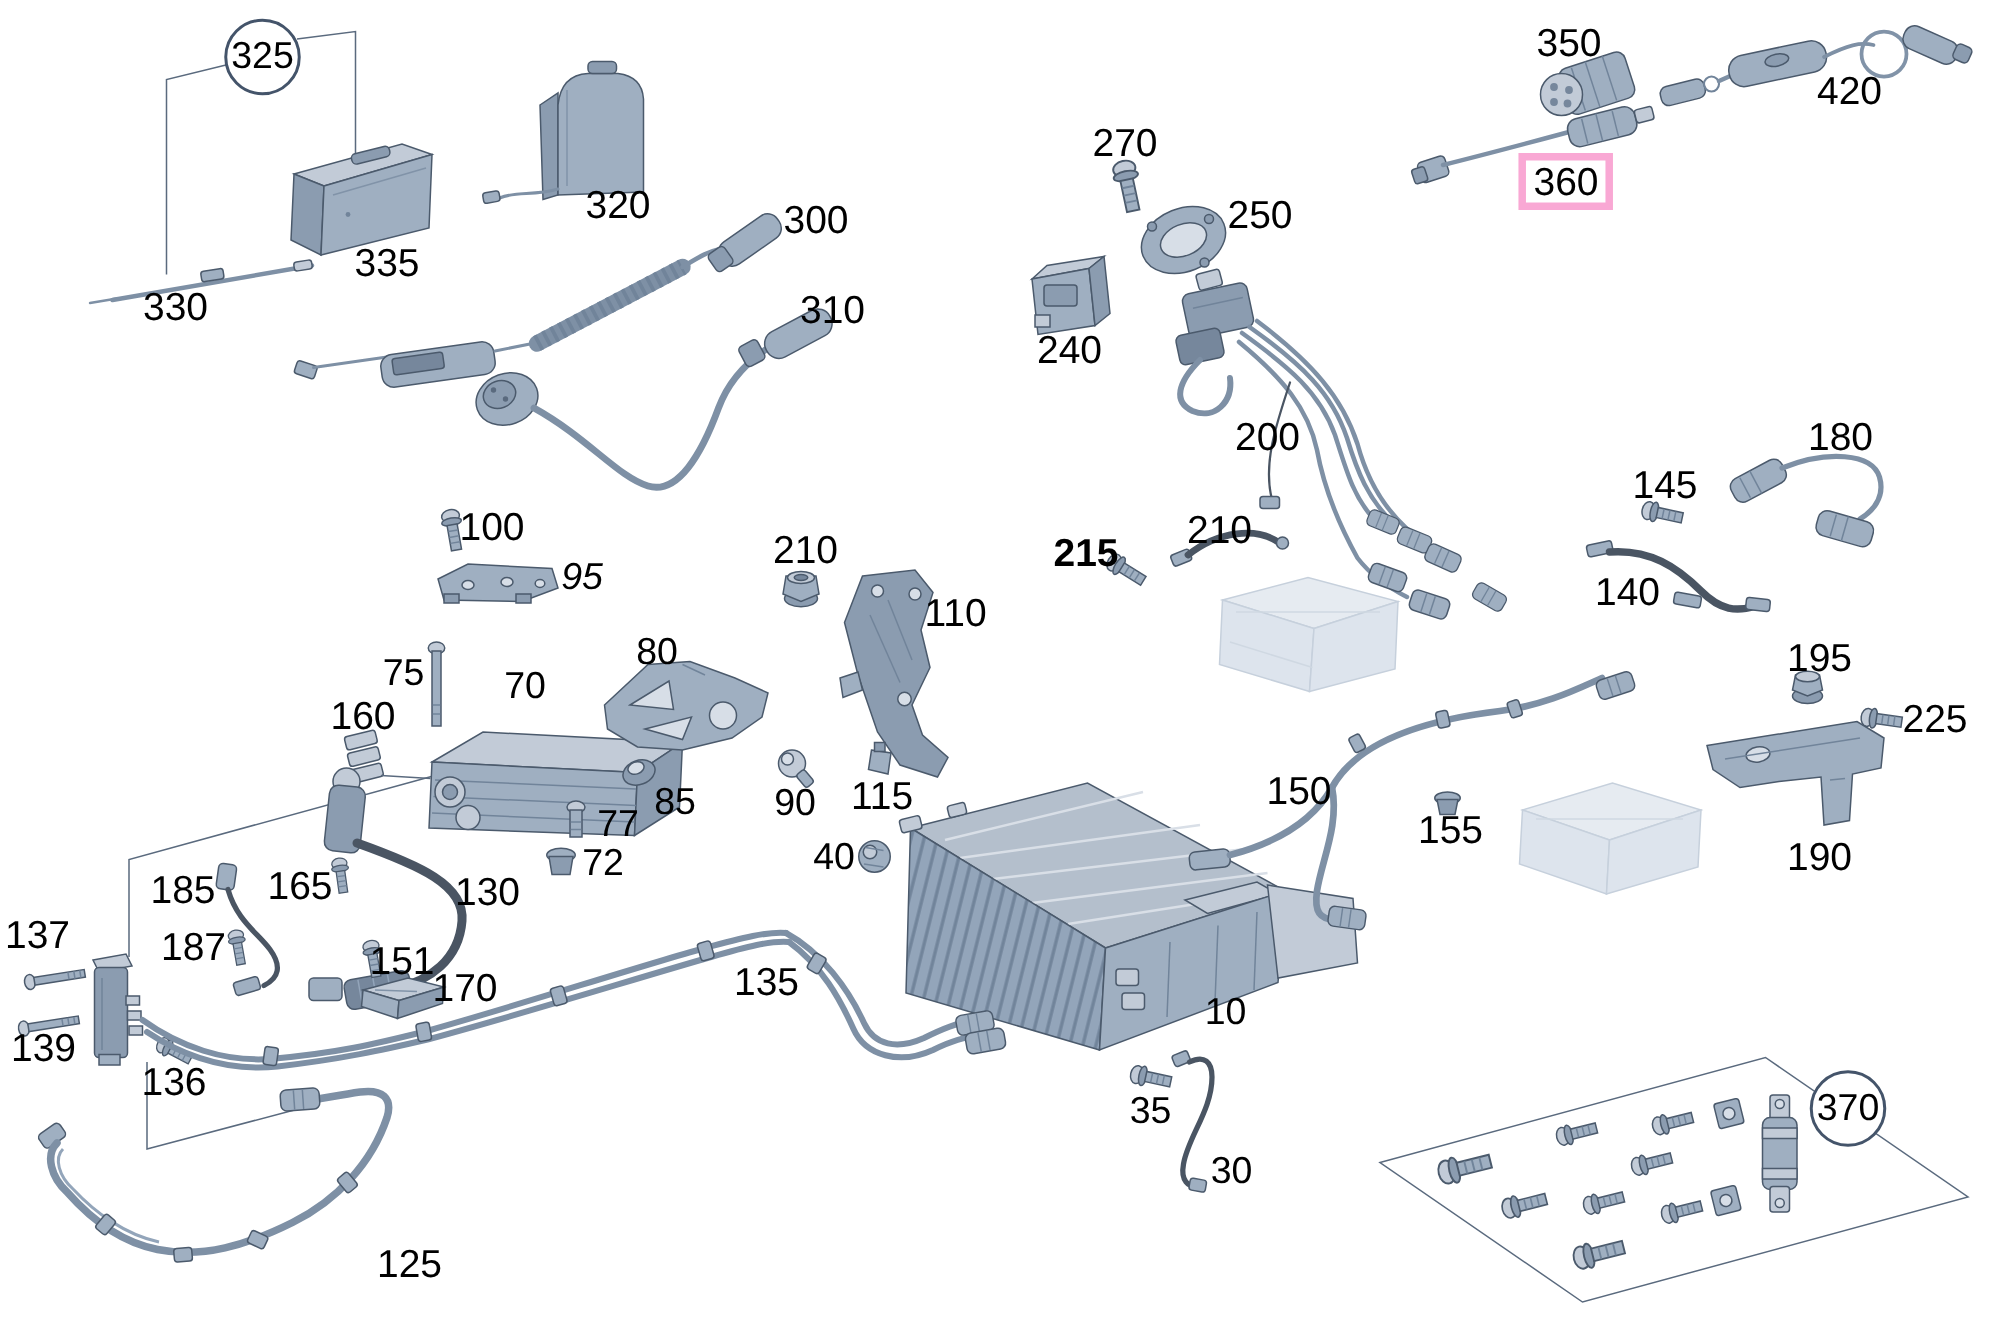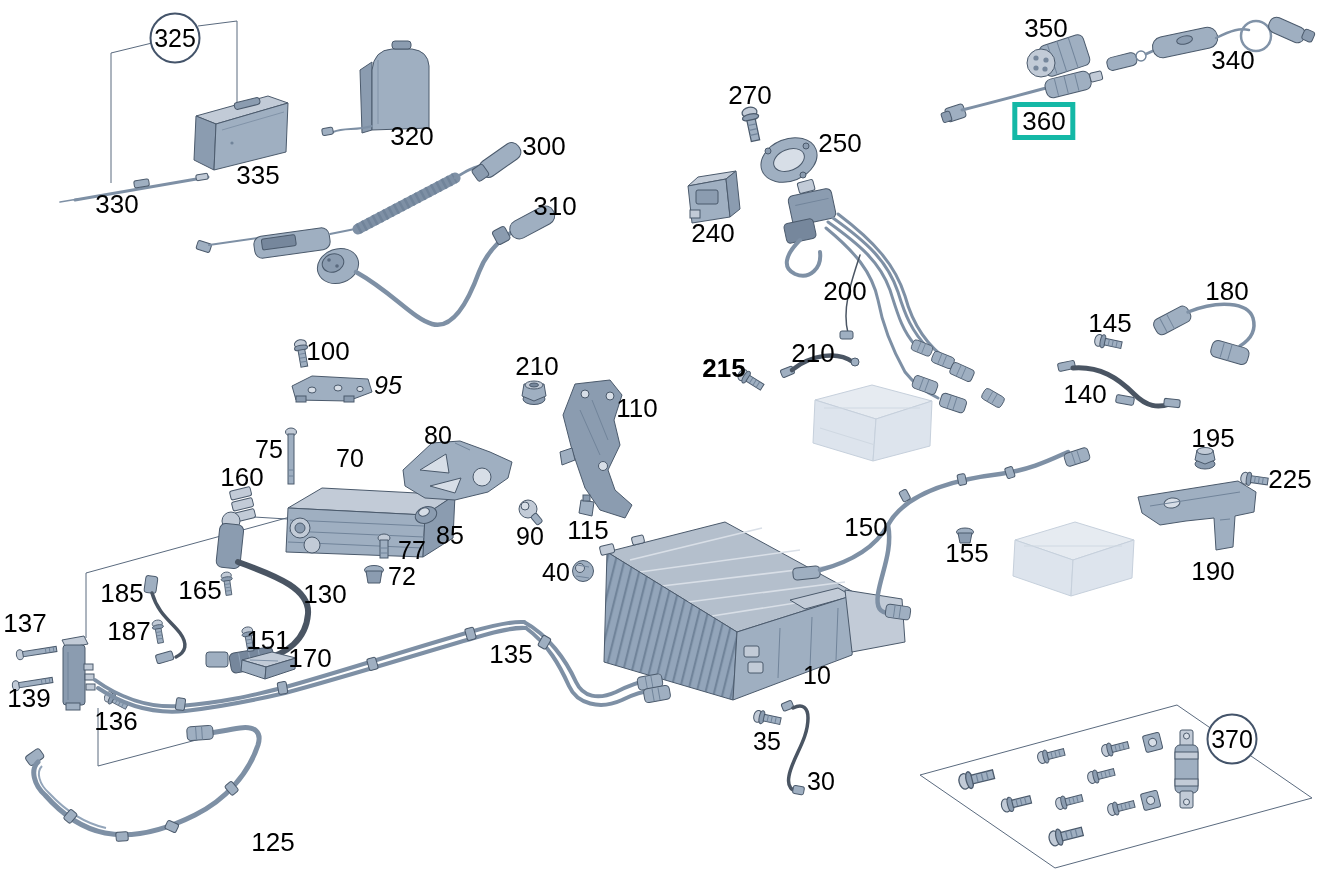--- a/index.html
+++ b/index.html
@@ -5,21 +5,21 @@
   html,body{margin:0;padding:0;background:#fff;}
   .stage{position:relative;width:1326px;height:881px;background:#ffffff;overflow:hidden;
          font-family:"Liberation Sans",sans-serif;}
   .stage svg{position:absolute;left:0;top:0;}
   #labels{position:absolute;left:0;top:0;width:100%;height:100%;}
   .part-label{position:absolute;transform:translate(-50%,-50%);font-size:26px;line-height:1;
               color:#000;white-space:nowrap;cursor:pointer;}
   .part-label.small{font-size:25px;}
   .part-label.circled{width:47px;height:47px;border:2px solid #44546a;border-radius:50%;
               background:#fff;display:flex;align-items:center;justify-content:center;font-size:25px;}
-  .part-label.highlighted{border:5px solid #14b8a6;background:#fff;padding:1px 5px;}
+  .part-label.highlighted{border:5px solid #f9a8d4;background:#fff;padding:1px 5px;}
   
   .o{stroke:#4b5a6c;stroke-width:1;}
   .mid{fill:#9fafc1;}
   .mid2{fill:#8b9cb0;}
   .dark{fill:#76879c;}
   .light{fill:#c2cbd7;}
   .lighter{fill:#d7dee7;}
   .cab{fill:none;stroke:#7e90a5;stroke-linecap:round;}
   .cabd{fill:none;stroke:#4a5563;stroke-linecap:round;}
   .ln{fill:none;stroke:#5a6a7e;stroke-width:1;}
@@ -536,21 +536,21 @@
       <div class="part-label" style="left: 412px; top: 136px;">320</div>
       <div class="part-label" style="left: 544px; top: 146px;">300</div>
       <div class="part-label" style="left: 555px; top: 206px;">310</div>
       <div class="part-label" style="left: 750px; top: 95px;">270</div>
       <div class="part-label" style="left: 840px; top: 143px;">250</div>
       <div class="part-label" style="left: 713px; top: 233px;">240</div>
       <div class="part-label" style="left: 845px; top: 291px;">200</div>
       <div class="part-label" style="left: 724px; top: 368px; font-weight: bold;">215</div>
       <div class="part-label" style="left: 813px; top: 353px;">210</div>
       <div class="part-label" style="left: 1046px; top: 28px;">350</div>
-      <div class="part-label" style="left: 1233px; top: 60px;">340</div>
+      <div class="part-label" style="left: 1233px; top: 60px;">420</div>
       <div class="part-label highlighted" style="left: 1044px; top: 121px;">360</div>
       <div class="part-label" style="left: 1227px; top: 291px;">180</div>
       <div class="part-label" style="left: 1110px; top: 323px;">145</div>
       <div class="part-label" style="left: 1085px; top: 394px;">140</div>
       <div class="part-label" style="left: 1213px; top: 438px;">195</div>
       <div class="part-label" style="left: 1290px; top: 479px;">225</div>
       <div class="part-label" style="left: 1213px; top: 571px;">190</div>
       <div class="part-label" style="left: 328px; top: 351px;">100</div>
       <div class="part-label small" style="left: 388px; top: 385px; font-style: italic;">95</div>
       <div class="part-label" style="left: 537px; top: 366px;">210</div>

